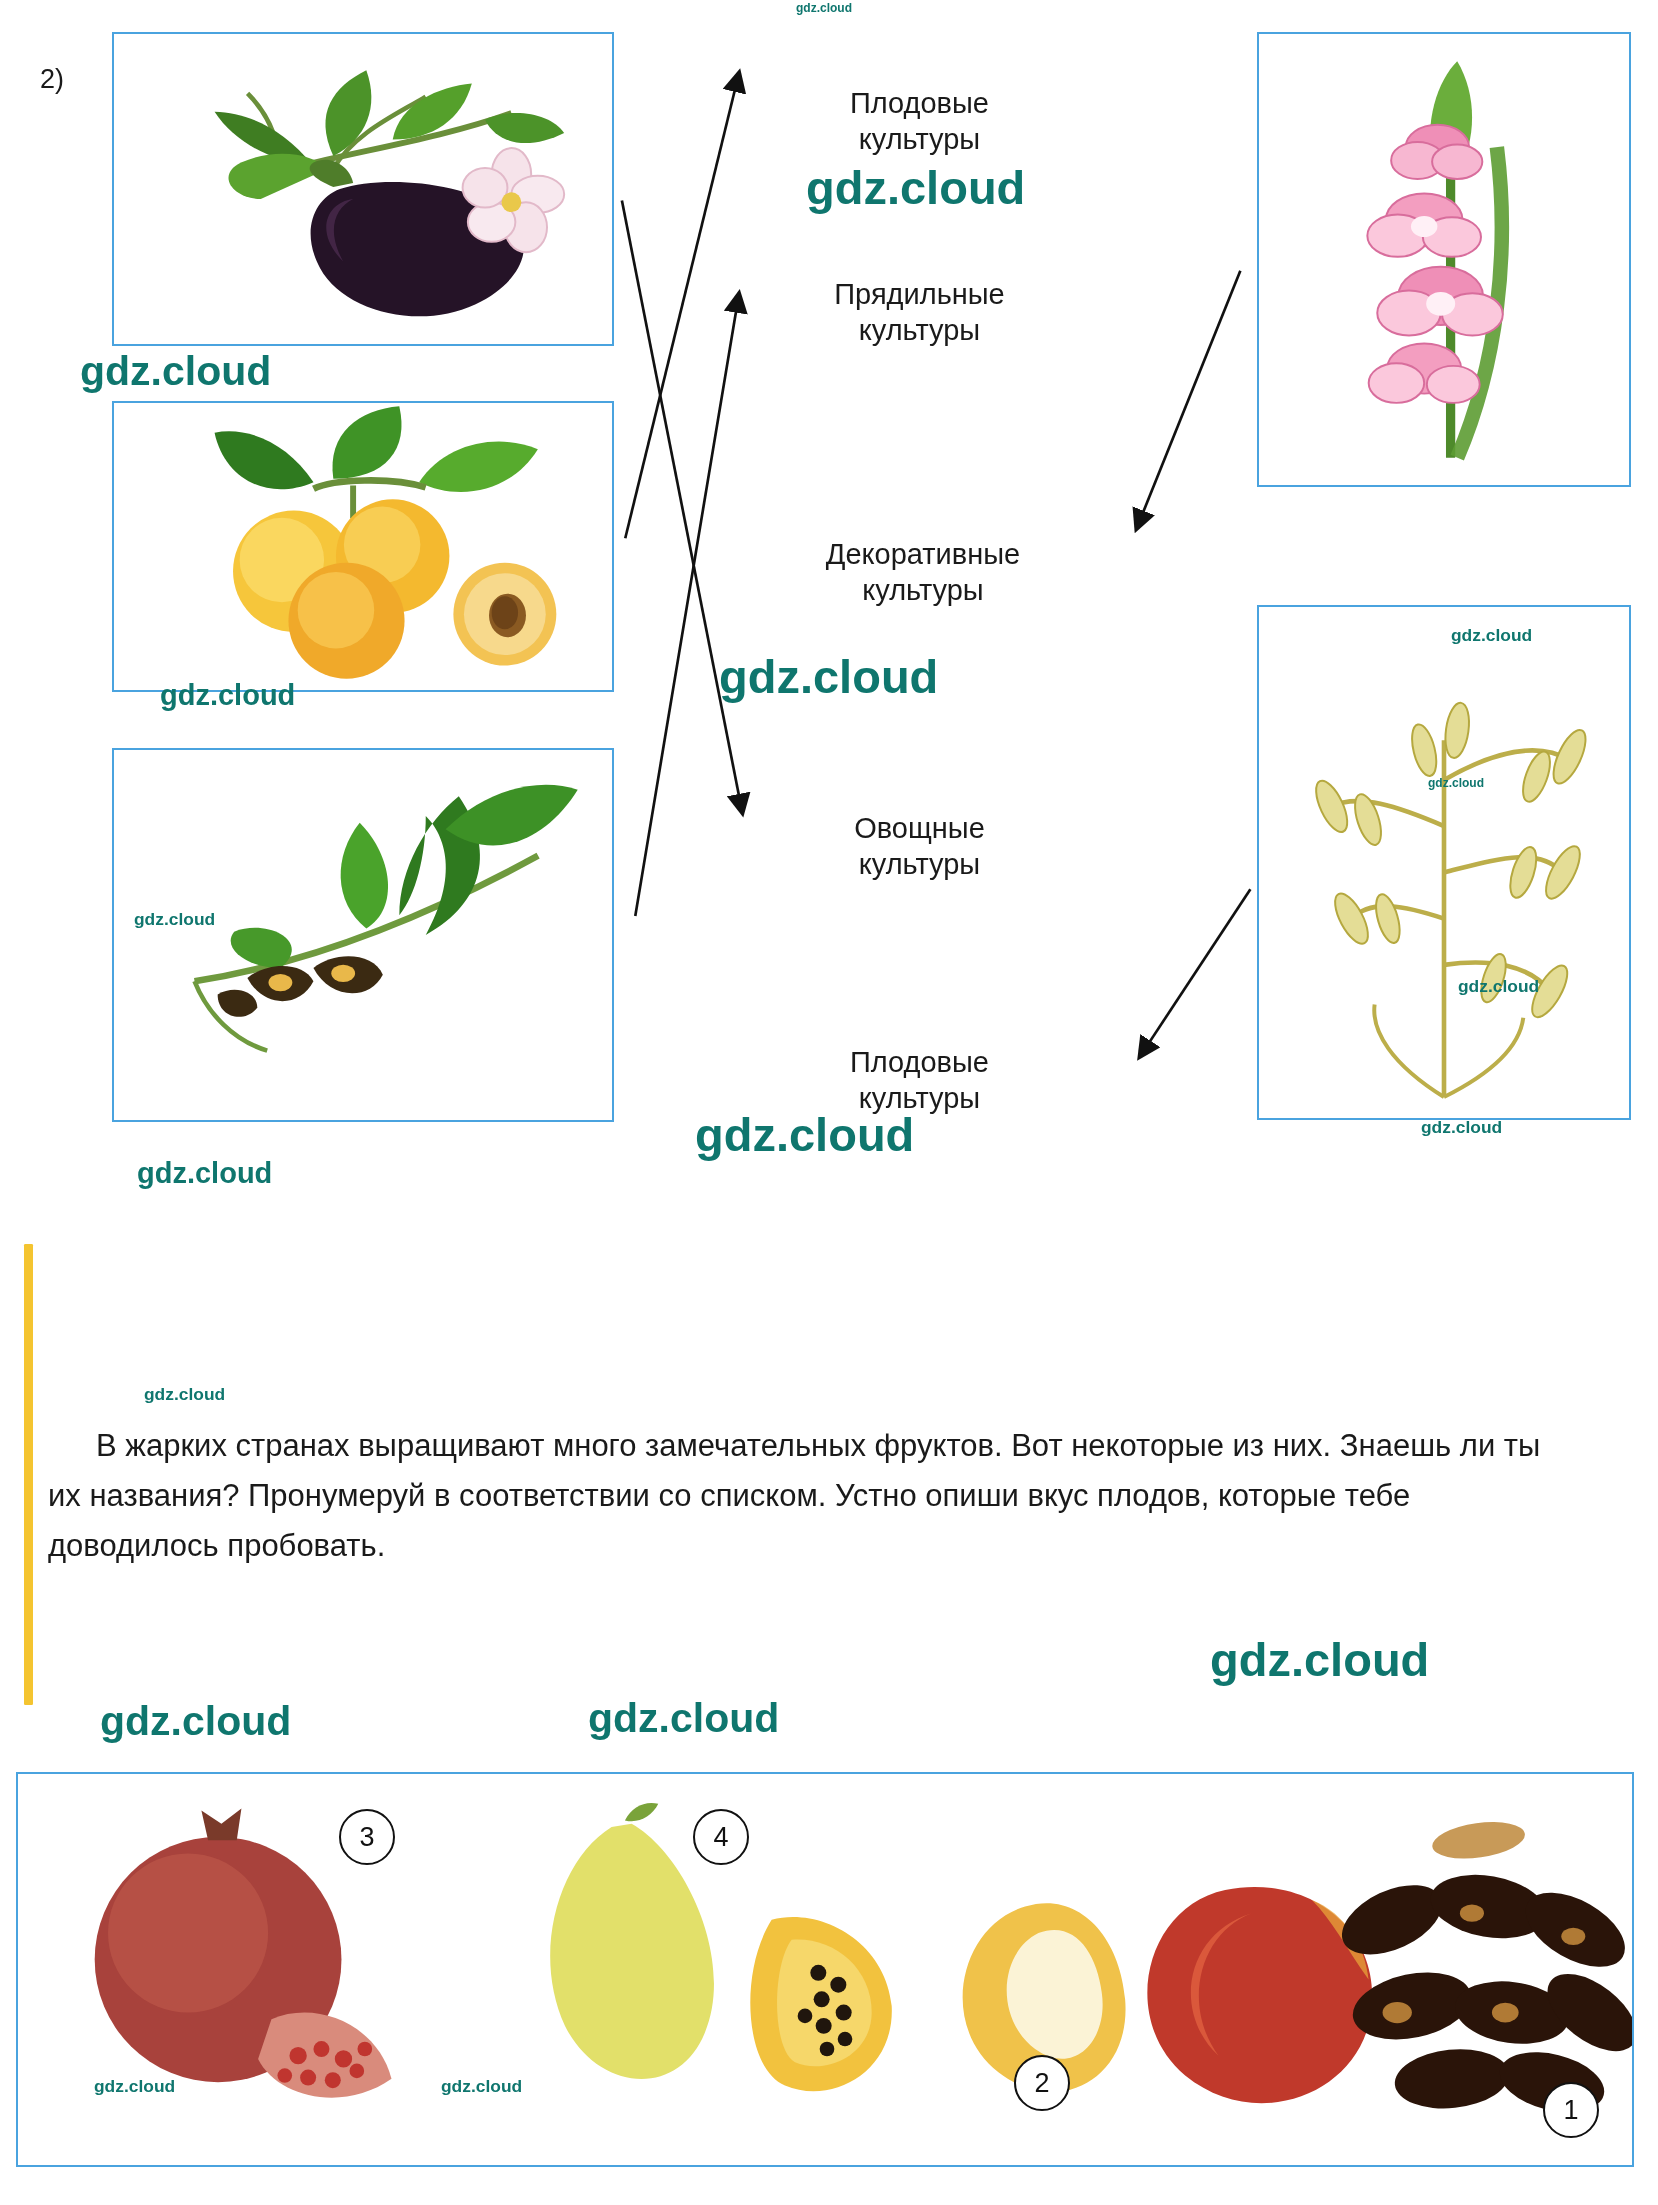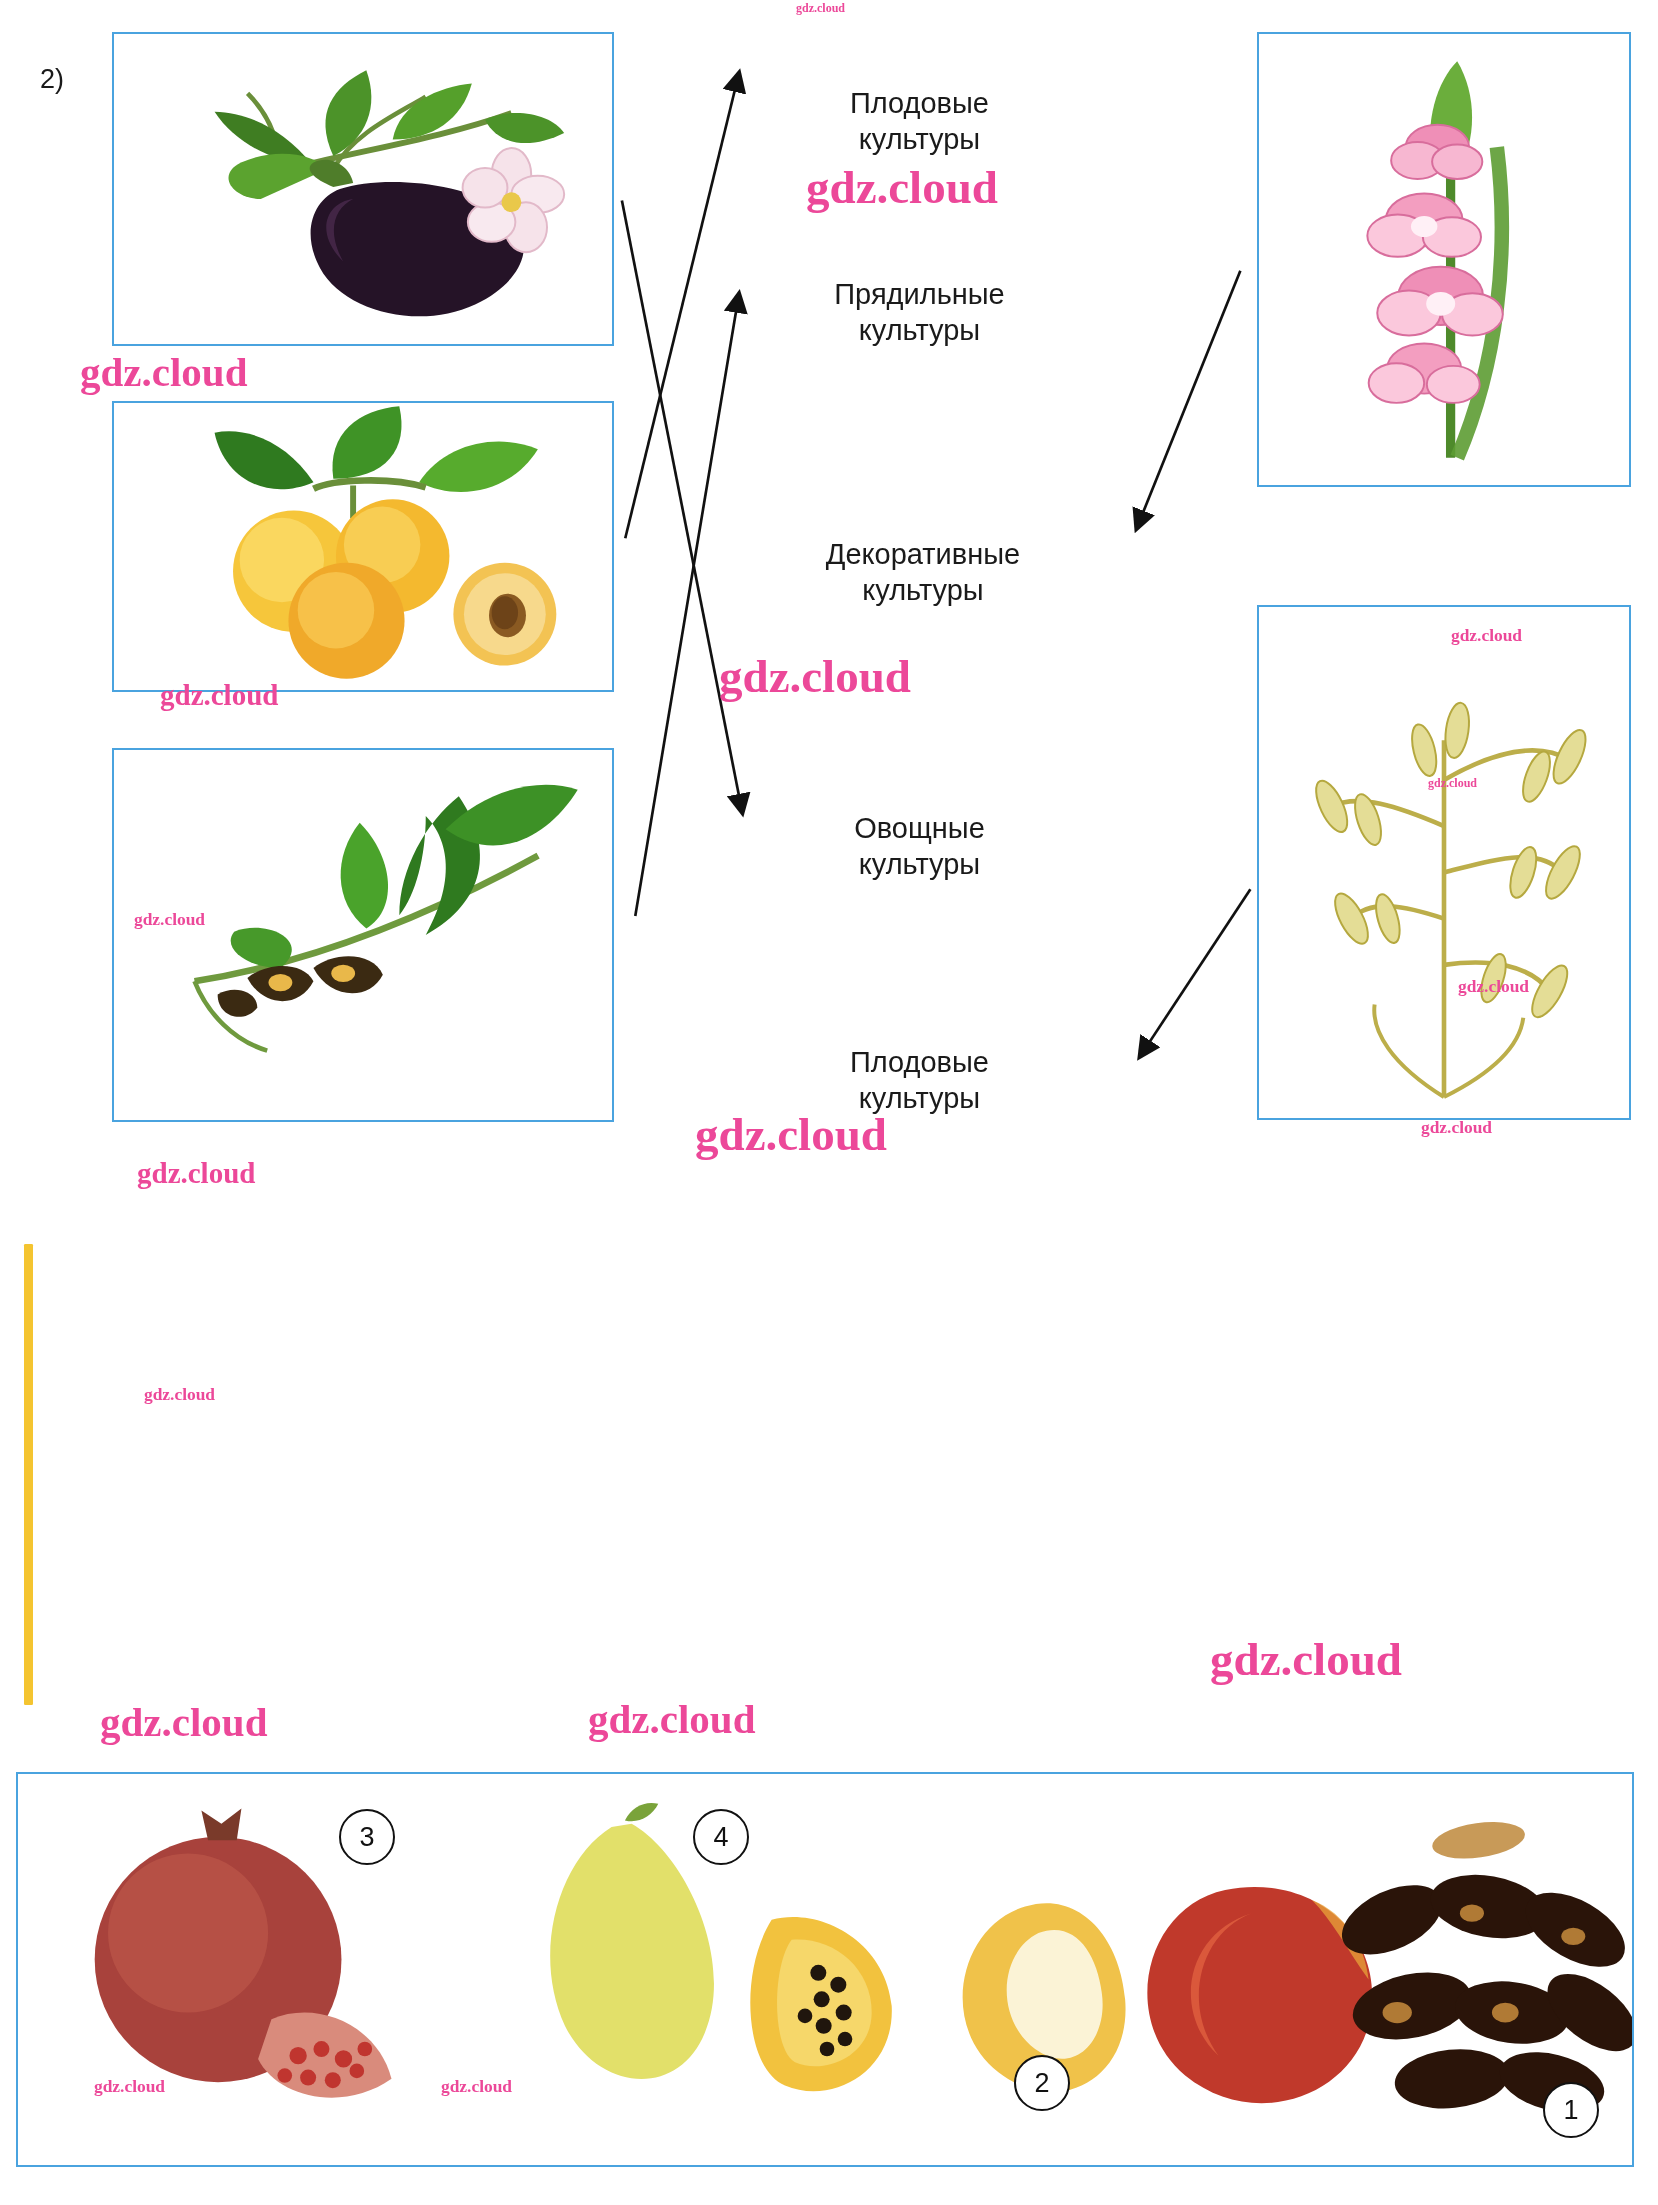--- a/index.html
+++ b/index.html
@@ -17,23 +17,23 @@
   }
   .page {
     position: relative;
     width: 1659px;
     height: 2205px;
   }
 
   
   .wm {
     position: absolute;
-    font-family: Liberation Serif, serif;
+    font-family: Liberation Sans, sans-serif;
     font-weight: bold;
-    color: #ec4899;
+    color: #0f766e;
     white-space: nowrap;
     pointer-events: none;
   }
   .wm.small { font-size: 17.4px; font-weight: bold; }
   .wm.tiny  { font-size: 12px; font-weight: bold; }
   .wm.mid   { font-size: 29px; }
   .wm.big   { font-size: 41px; }
   .wm.huge  { font-size: 47px; }
 
   
@@ -300,20 +300,21 @@
     <line x1="950" y1="1370" x2="1105" y2="440" stroke="#111" stroke-width="4" marker-end="url(#arrowhead)"></line>
 
     <line x1="1855" y1="405" x2="1700" y2="790" stroke="#111" stroke-width="4" marker-end="url(#arrowhead)"></line>
 
     <line x1="1870" y1="1330" x2="1705" y2="1580" stroke="#111" stroke-width="4" marker-end="url(#arrowhead)"></line>
   </svg>
 
   <div class="yellow-bar" style="left:24px; top:1244px; height:461px;"></div>
 
 
+  <div class="body-text" style="left:48px; top:1421px; width:1511px; text-indent:48px;">В жарких странах выращивают много замечательных фруктов. Вот некоторые из них. Знаешь ли ты их названия? Пронумеруй в соответствии со списком. Устно опиши вкус плодов, которые тебе доводилось пробовать.</div>
 
   <div class="fruit-strip" style="left:16px; top:1772px; width:1618px; height:395px;">
     <svg class="ill" viewBox="0 0 2420 590" preserveAspectRatio="none">
 
       <g transform="translate(90,70)">
         <circle cx="210" cy="210" r="185" fill="#a8423c"></circle>
         <circle cx="165" cy="170" r="120" fill="#bf5a4b" opacity="0.6"></circle>
         <path d="M195 30 L185 -15 L215 5 L245 -18 L238 30Z" fill="#7a3a2a"></path>
         <path d="M290 300 C360 270, 450 310, 470 390 C400 440, 300 420, 270 360Z" fill="#d98b7c"></path>
         <g fill="#c0352f">

